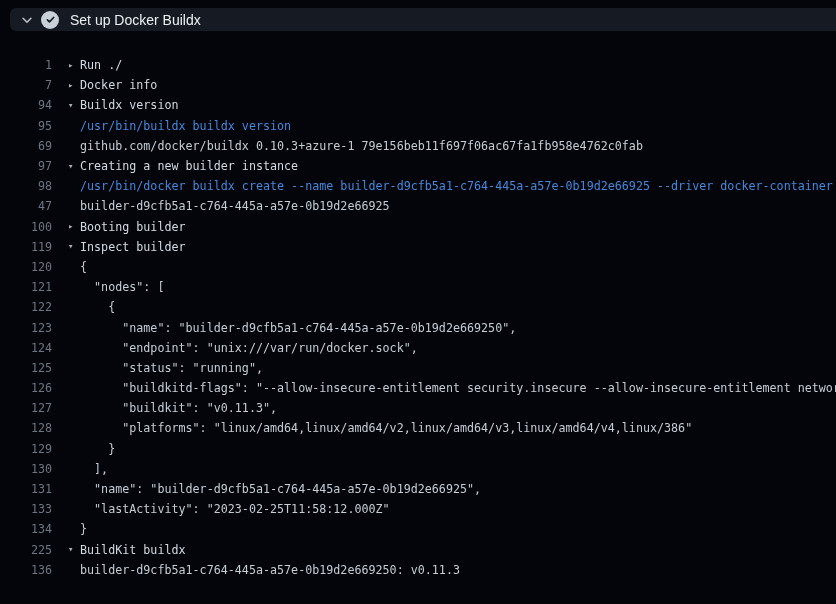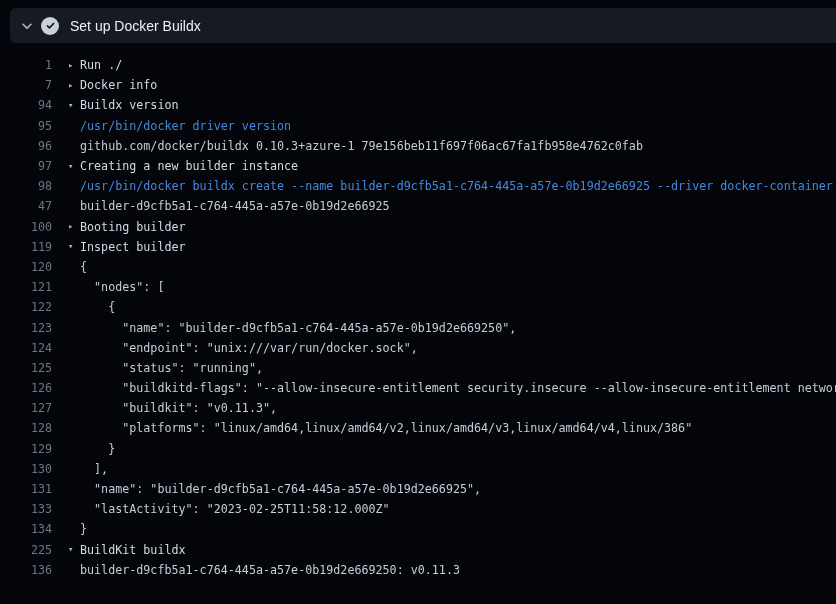--- a/index.html
+++ b/index.html
@@ -4,21 +4,21 @@
 <style>
   html, body { margin: 0; padding: 0; }
   body {
     width: 836px; height: 604px;
     background: var(--bg, #03050a);
     overflow: hidden;
     position: relative;
     font-family: "DejaVu Sans Mono", "Liberation Mono", monospace;
   }
   .step-header {
-    position: absolute; left: 10px; top: 8px; right: 0; height: 35px;
+    position: absolute; left: 10px; top: 8px; right: 0; height: 23px;
     background: var(--headerBg, #161b23);
     border-radius: 6px 0 0 6px;
     display: flex; align-items: center;
     cursor: pointer;
   }
   .chev {
     margin-left: 10px;
     color: var(--chevron, #b7bec6);
     display: flex; align-items: center;
   }
@@ -74,22 +74,22 @@
       <svg width="11" height="11" viewBox="0 0 16 16">
         <path d="M3.5 8.5l3 3L12.5 5" stroke="currentColor" stroke-width="2.4" fill="none" stroke-linecap="round" stroke-linejoin="round"></path>
       </svg>
     </span>
     <span class="step-title">Set up Docker Buildx</span>
   </div>
   <div class="log-body">
       <div class="log-line group-collapsed"><span class="line-num">1</span><span class="line-content"><span class="arrow">▸</span><span class="line-text">Run ./</span></span></div>
       <div class="log-line group-collapsed"><span class="line-num">7</span><span class="line-content"><span class="arrow">▸</span><span class="line-text">Docker info</span></span></div>
       <div class="log-line group-expanded"><span class="line-num">94</span><span class="line-content"><span class="arrow">▾</span><span class="line-text">Buildx version</span></span></div>
-      <div class="log-line command"><span class="line-num">95</span><span class="line-content"><span class="line-text">/usr/bin/docker driver version</span></span></div>
-      <div class="log-line output"><span class="line-num">96</span><span class="line-content"><span class="line-text">github.com/docker/buildx 0.10.3+azure-1 79e156beb11f697f06ac67fa1fb958e4762c0fab</span></span></div>
+      <div class="log-line command"><span class="line-num">95</span><span class="line-content"><span class="line-text">/usr/bin/buildx buildx version</span></span></div>
+      <div class="log-line output"><span class="line-num">69</span><span class="line-content"><span class="line-text">github.com/docker/buildx 0.10.3+azure-1 79e156beb11f697f06ac67fa1fb958e4762c0fab</span></span></div>
       <div class="log-line group-expanded"><span class="line-num">97</span><span class="line-content"><span class="arrow">▾</span><span class="line-text">Creating a new builder instance</span></span></div>
       <div class="log-line command"><span class="line-num">98</span><span class="line-content"><span class="line-text">/usr/bin/docker buildx create --name builder-d9cfb5a1-c764-445a-a57e-0b19d2e66925 --driver docker-container</span></span></div>
       <div class="log-line output"><span class="line-num">47</span><span class="line-content"><span class="line-text">builder-d9cfb5a1-c764-445a-a57e-0b19d2e66925</span></span></div>
       <div class="log-line group-collapsed"><span class="line-num">100</span><span class="line-content"><span class="arrow">▸</span><span class="line-text">Booting builder</span></span></div>
       <div class="log-line group-expanded"><span class="line-num">119</span><span class="line-content"><span class="arrow">▾</span><span class="line-text">Inspect builder</span></span></div>
       <div class="log-line output"><span class="line-num">120</span><span class="line-content"><span class="line-text">{</span></span></div>
       <div class="log-line output"><span class="line-num">121</span><span class="line-content"><span class="line-text">  "nodes": [</span></span></div>
       <div class="log-line output"><span class="line-num">122</span><span class="line-content"><span class="line-text">    {</span></span></div>
       <div class="log-line output"><span class="line-num">123</span><span class="line-content"><span class="line-text">      "name": "builder-d9cfb5a1-c764-445a-a57e-0b19d2e669250",</span></span></div>
       <div class="log-line output"><span class="line-num">124</span><span class="line-content"><span class="line-text">      "endpoint": "unix:///var/run/docker.sock",</span></span></div>

